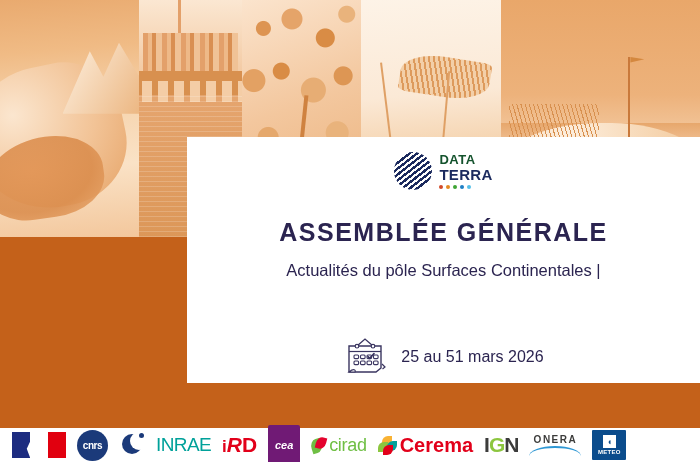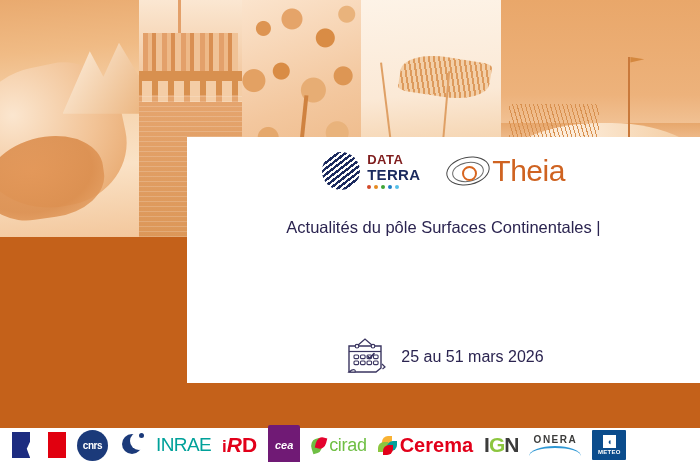--- a/index.html
+++ b/index.html
@@ -90,21 +90,21 @@
   .card{position:absolute;left:187px;top:137px;width:513px;height:246px;background:#ffffff;
         box-shadow:0 0 0 0 rgba(0,0,0,0);}
   .cardband{position:absolute;left:0;top:0;width:100%;height:67px;background:rgba(255,255,255,.80);}
   .logorow{position:absolute;left:0;top:0;width:100%;height:67px;display:flex;align-items:center;justify-content:center;gap:26px;}
 
   
   .dt{display:flex;align-items:center;gap:7px;}
   .dt-circle{width:38px;height:38px;border-radius:50%;overflow:hidden;position:relative;
      background:repeating-linear-gradient(-38deg,#1b2a5e 0 2.4px,#ffffff 2.4px 4.6px);}
   .dt-words{display:flex;flex-direction:column;align-items:flex-start;line-height:1;}
-  .dt-data{font-size:13px;font-weight:600;letter-spacing:.5px;color:#7f1d1d;}
+  .dt-data{font-size:13px;font-weight:600;letter-spacing:.5px;color:#14532d;}
   .dt-terra{font-size:15px;font-weight:900;letter-spacing:.3px;color:#1b2a5e;margin-top:1px;}
   .dt-dots{display:flex;gap:3px;margin-top:3px;}
   .dt-dots i{width:4px;height:4px;border-radius:50%;display:block;}
 
   
   .th{display:flex;align-items:center;gap:2px;}
   .th-eye{position:relative;width:44px;height:28px;}
   .th-eye .ring{position:absolute;inset:0;border:1.6px solid #4a4a4a;border-radius:50%/50%;
      transform:rotate(-12deg);}
   .th-eye .ring2{position:absolute;left:6px;top:5px;width:30px;height:18px;border:1.4px solid #6b6b6b;
@@ -238,32 +238,25 @@
           <span class="dt-dots">
             <i style="background: rgb(210, 74, 42);"></i>
               <i style="background: rgb(229, 138, 32);"></i>
               <i style="background: rgb(63, 165, 53);"></i>
             <i style="background: rgb(31, 127, 196);"></i>
               <i style="background: rgb(86, 192, 232);"></i>
           </span>
         </span>
       </div>
 
-      <div class="th">
-        <span class="th-eye">
-          <span class="ring"></span>
-            <span class="ring2"></span>
-            <span class="pupil"></span>
-        </span>
-        <span class="th-text">Theia</span>
-      </div>
 
     </div>
 
     <div class="cardbody">
+      <h1 class="title">ASSEMBLÉE  GÉNÉRALE</h1>
 
       <p class="subtitle">
         <span class="l">Actualités du pôle Surfaces Continentales |</span>
       </p>
 
       <div class="meta">
 
 
         <div class="grp b">
           <svg width="46" height="40" viewBox="0 0 46 40">

